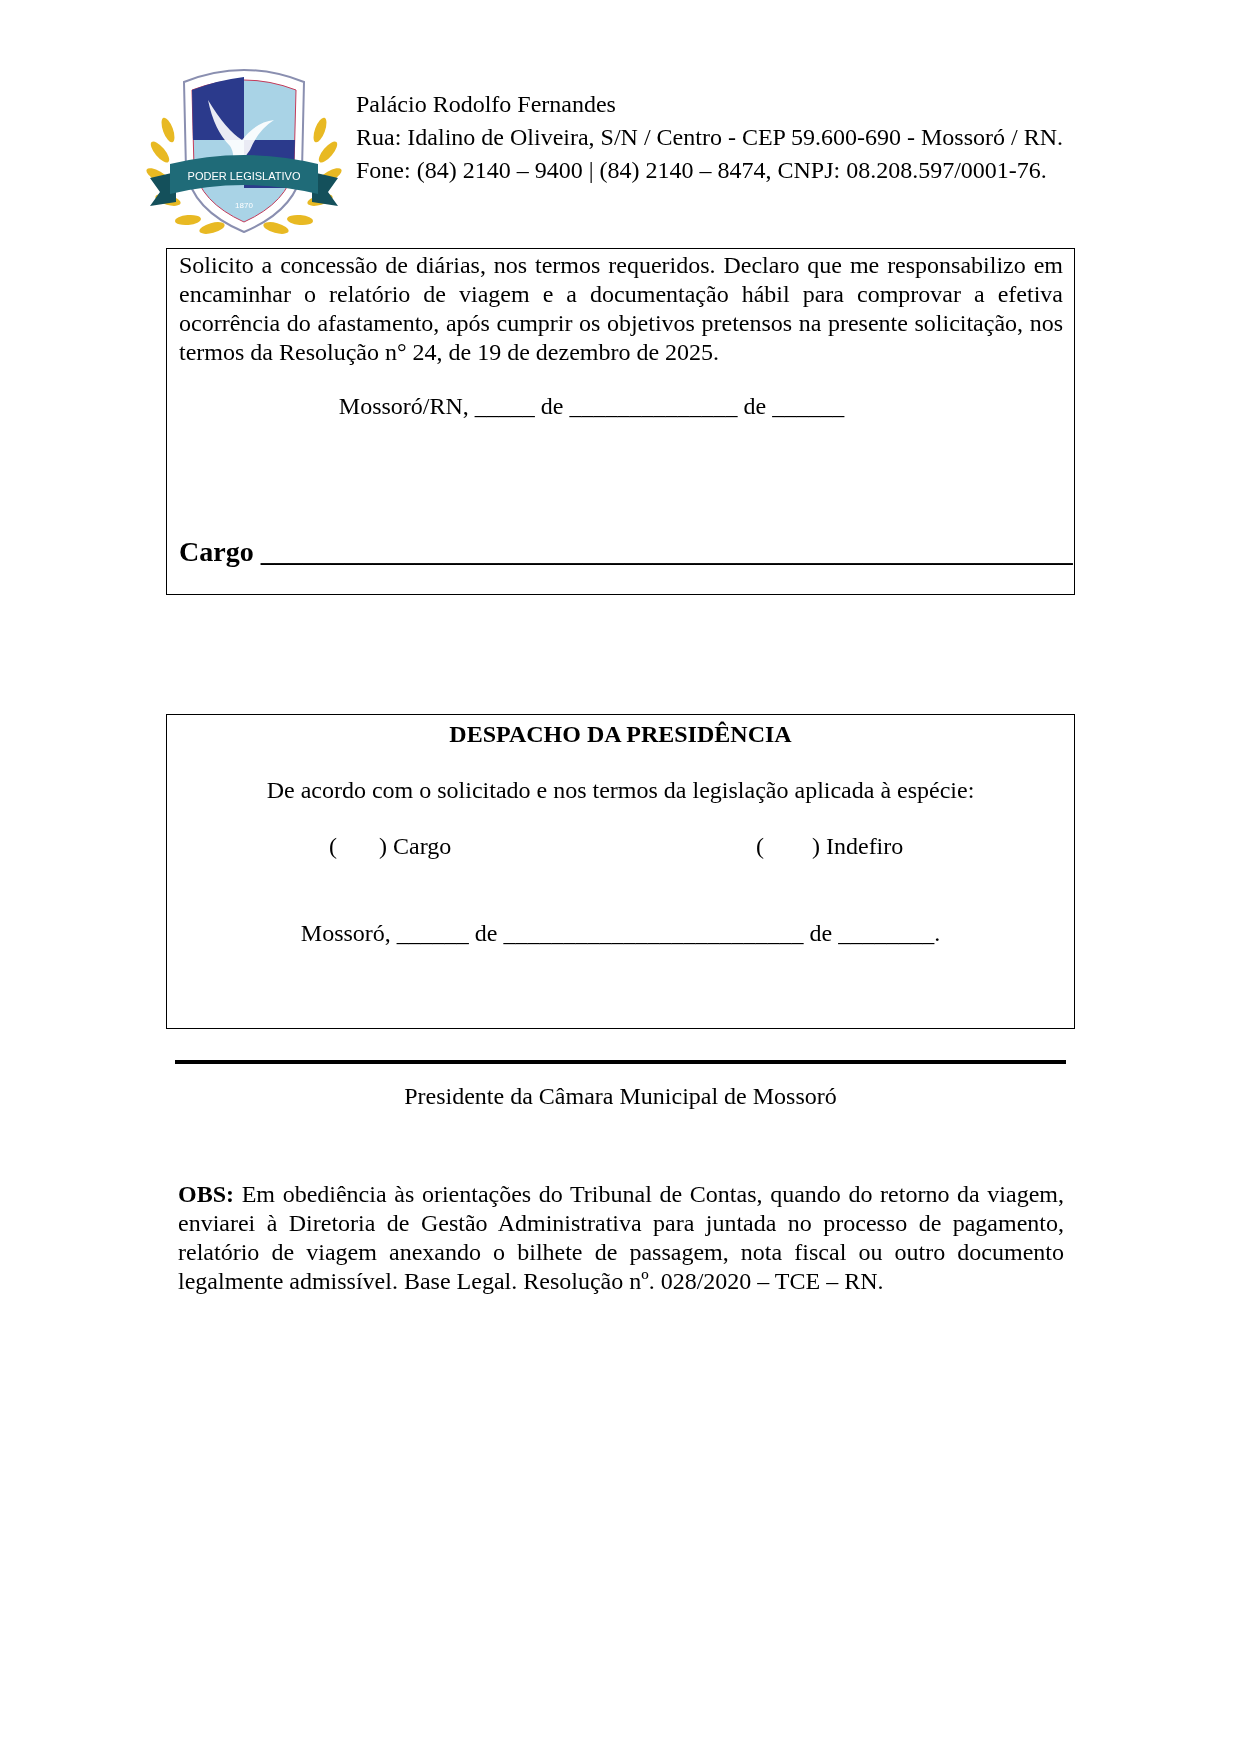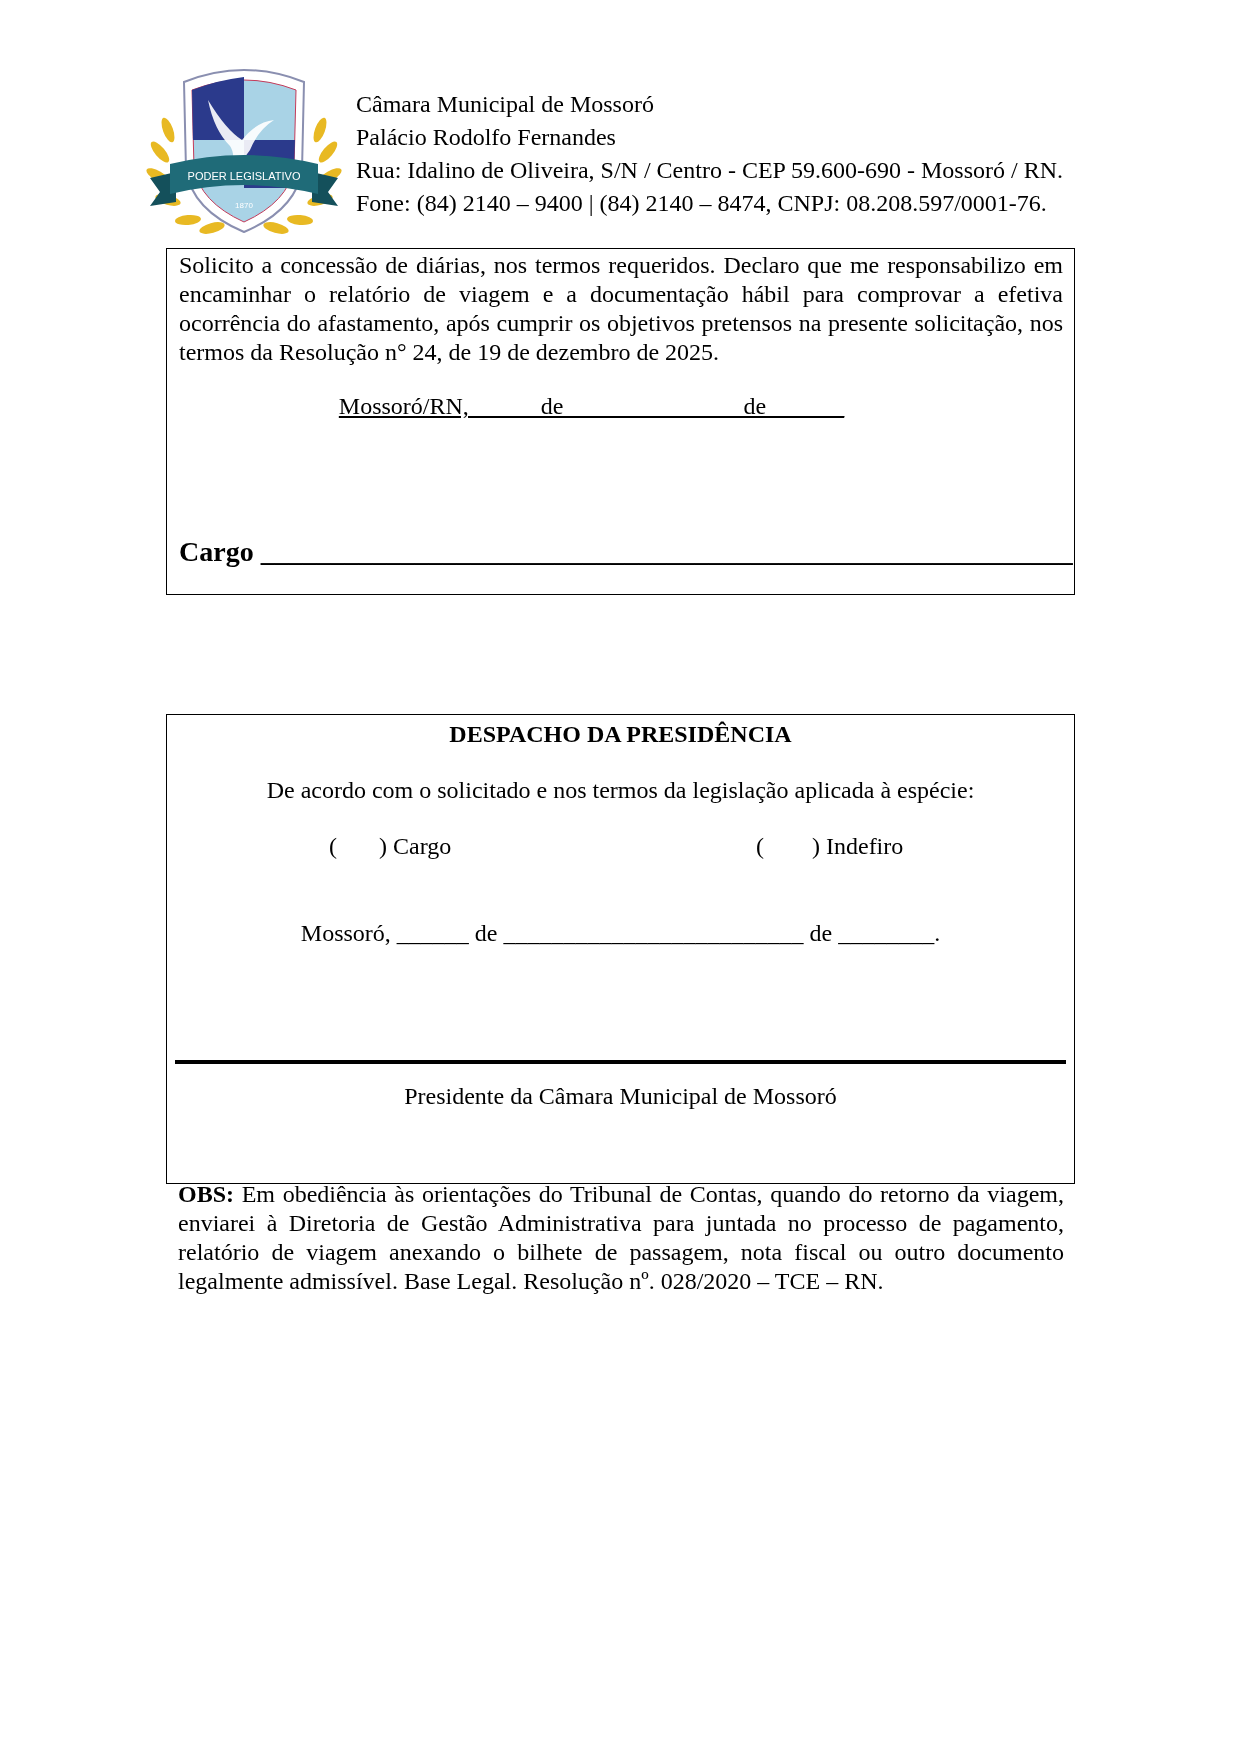--- a/index.html
+++ b/index.html
@@ -16,26 +16,26 @@
     .header-text div { height: 33px; }
 
     
     .box { border: 1.5px solid #000; box-sizing: border-box; }
     .box1 { left: 166px; top: 248px; width: 909px; height: 347px; padding-left: 44px; }
     .box1 .para {
       position: absolute; left: 12px; top: 2px; width: 884px;
       font-size: 24px; line-height: 29px; text-align: justify;
     }
     .box1 .date-line { position: absolute; left: 0; width: 100%; top: 144px; text-align: center; font-size: 24px; }
-    .box1 .date-line span.inner { margin-left: -58px; text-decoration: underline; }
+    .box1 .date-line span.inner { margin-left: -58px; }
     .box1 .sig { position: absolute; left: 12px; top: 230px; font-size: 24px; font-weight: bold; white-space: nowrap; }
     .box1 .cargo { position: absolute; left: 12px; top: 287px; font-size: 28px; font-weight: bold; white-space: nowrap; }
 
     
-    .box2 { left: 166px; top: 714px; width: 909px; height: 470px; }
+    .box2 { left: 166px; top: 714px; width: 909px; height: 315px; }
     .box2 .title { position: absolute; left: 0; width: 100%; top: 6px; text-align: center; font-size: 24px; font-weight: bold; }
     .box2 .subtitle { position: absolute; left: 0; width: 100%; top: 62px; text-align: center; font-size: 24px; }
     .box2 .opt { position: absolute; top: 118px; font-size: 24px; white-space: pre; }
     .box2 .opt-defiro { left: 162px; }
     .box2 .opt-indefiro { left: 589px; }
     .box2 .date2 { position: absolute; left: 0; width: 100%; top: 205px; text-align: center; font-size: 24px; white-space: nowrap; }
     .box2 .sigline { position: absolute; left: 8px; right: 8px; top: 345px; height: 4px; background: #000; }
     .box2 .president { position: absolute; left: 0; width: 100%; top: 353px; text-align: center; font-size: 24px; margin-top: 15px; }
 
     
@@ -72,21 +72,20 @@
 
     <path d="M4 118 L30 112 L30 142 L4 146 L14 132 Z" fill="#14505b"></path>
     <path d="M192 118 L166 112 L166 142 L192 146 L182 132 Z" fill="#14505b"></path>
     <path d="M24 104 Q98 86 172 104 L172 134 Q98 116 24 134 Z" fill="#1f6b78"></path>
     <text x="98" y="120" font-size="11" fill="#ffffff" text-anchor="middle" font-family="Liberation Sans, sans-serif">PODER LEGISLATIVO</text>
     <text x="98" y="148" font-size="8" fill="#ffffff" text-anchor="middle" font-family="Liberation Sans, sans-serif">1870</text>
   </svg>
 </div>
 
 <div class="abs header-text">
-  <div>Câmara Municipal de Mossoró</div>
   <div>Palácio Rodolfo Fernandes</div>
   <div>Rua: Idalino de Oliveira, S/N / Centro - CEP 59.600-690 - Mossoró / RN.</div>
   <div>Fone: (84) 2140 – 9400 | (84) 2140 – 8474, CNPJ: 08.208.597/0001-76.</div>
 </div>
 
 <div class="abs box box1">
   <div class="para">Solicito a concessão de diárias, nos termos requeridos. Declaro que me responsabilizo em encaminhar o relatório de viagem e a documentação hábil para comprovar a efetiva ocorrência do afastamento, após cumprir os objetivos pretensos na presente solicitação, nos termos da Resolução n° 24, de 19 de dezembro de 2025.</div>
   <div class="date-line">
     <span class="inner">Mossoró/RN, _____ de ______________ de ______</span>
   </div>

